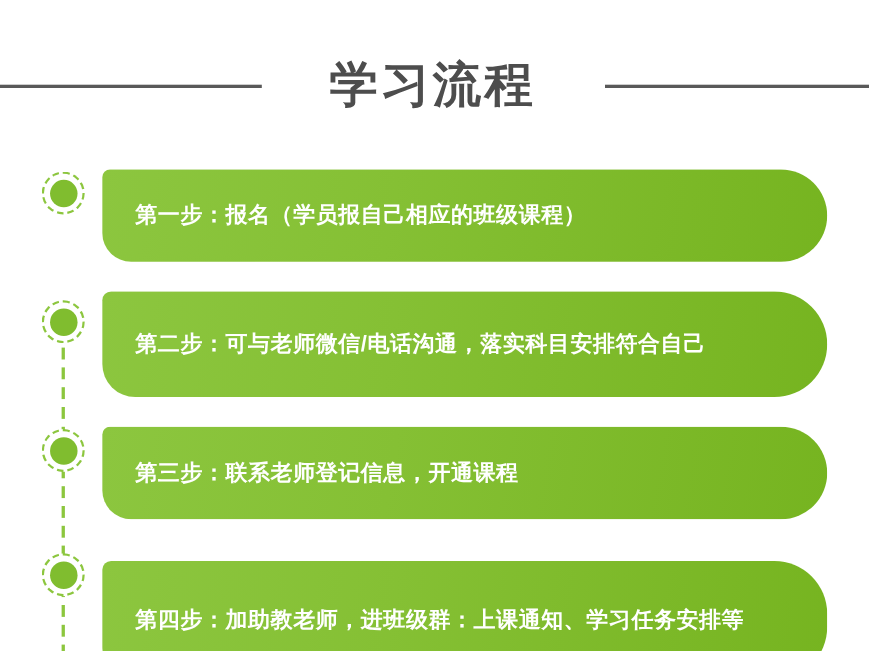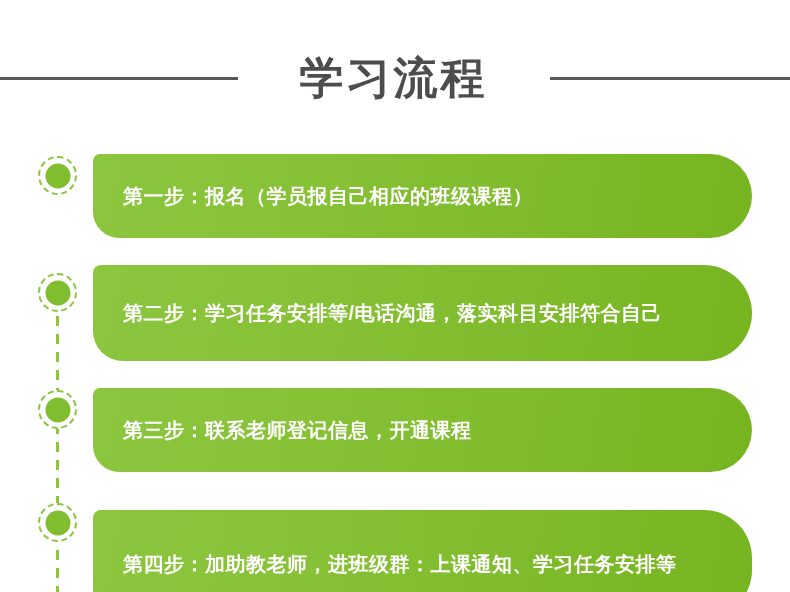--- a/index.html
+++ b/index.html
@@ -144,21 +144,21 @@
     <div class="bar bar-1">
       <span class="bar-text">第一步：报名（学员报自己相应的班级课程）</span>
     </div>
   </div>
 
   <div class="step step-2">
     <div class="marker">
       <div class="marker-dot"></div>
     </div>
     <div class="bar bar-2">
-      <span class="bar-text">第二步：学习任务安排等/电话沟通，落实科目安排符合自己</span>
+      <span class="bar-text">第二步：可与老师微信/电话沟通，落实科目安排符合自己</span>
     </div>
   </div>
 
   <div class="step step-3">
     <div class="marker">
       <div class="marker-dot"></div>
     </div>
     <div class="bar bar-3">
       <span class="bar-text">第三步：联系老师登记信息，开通课程</span>
     </div>

